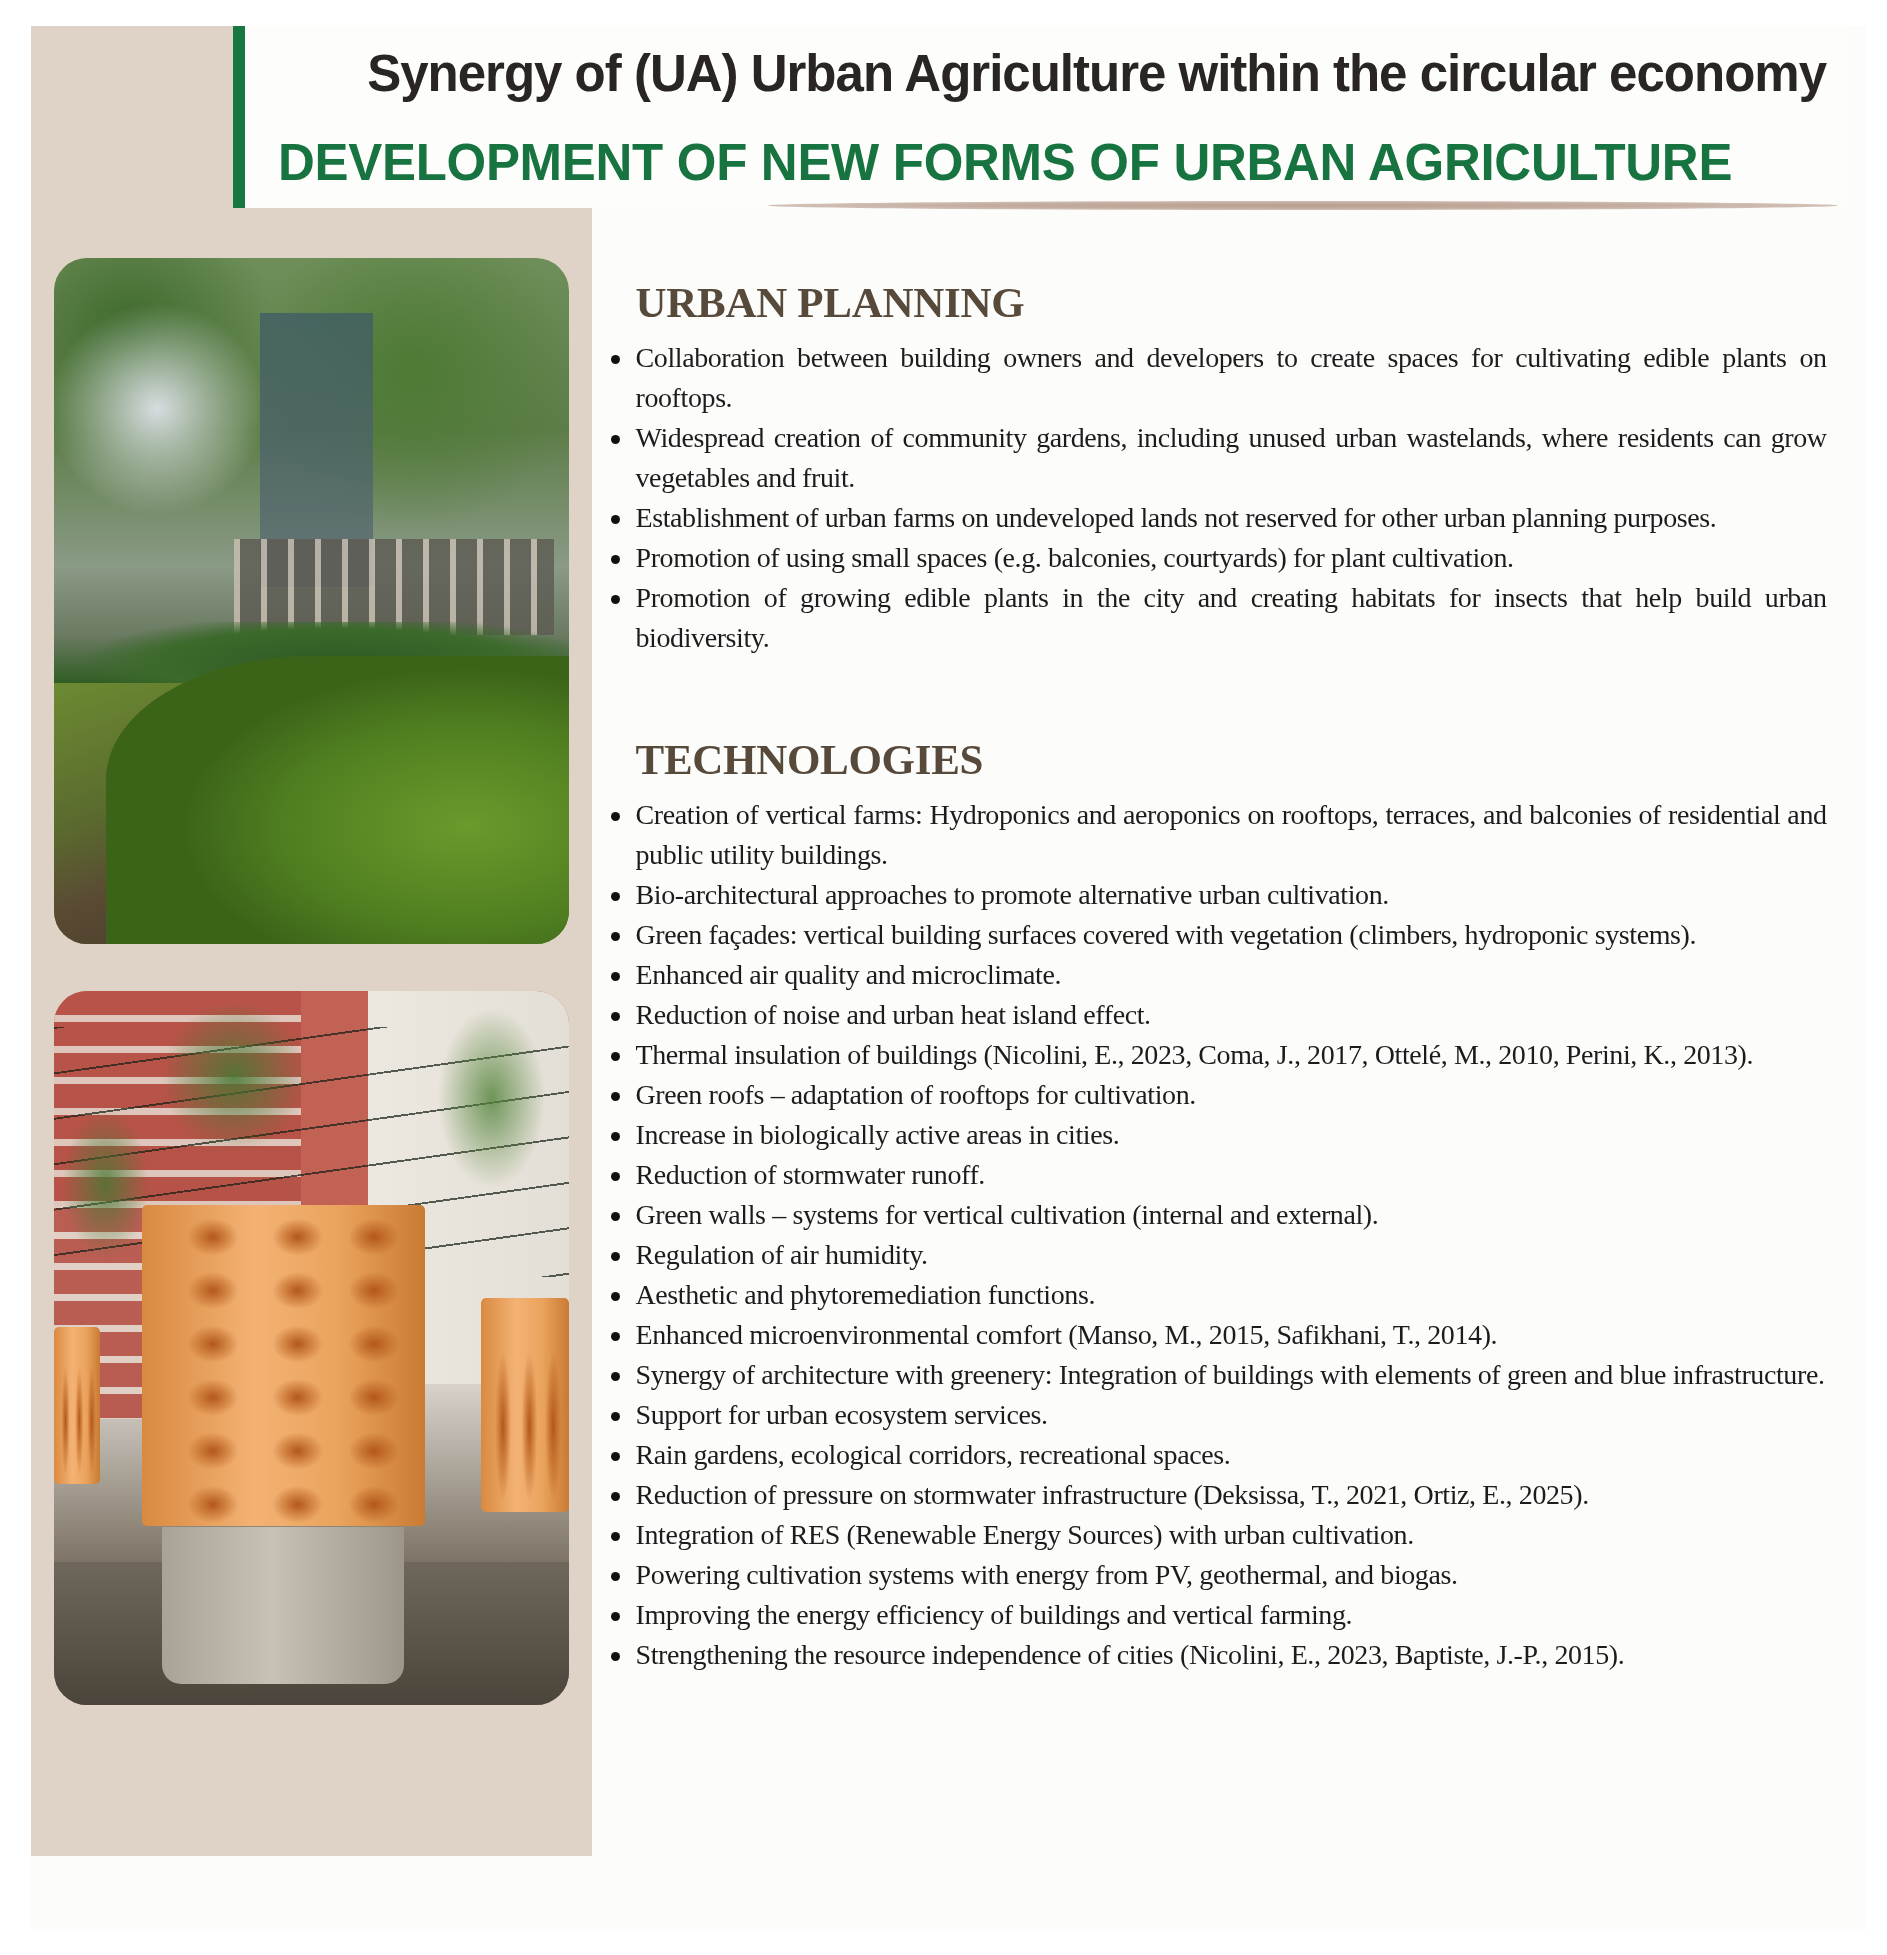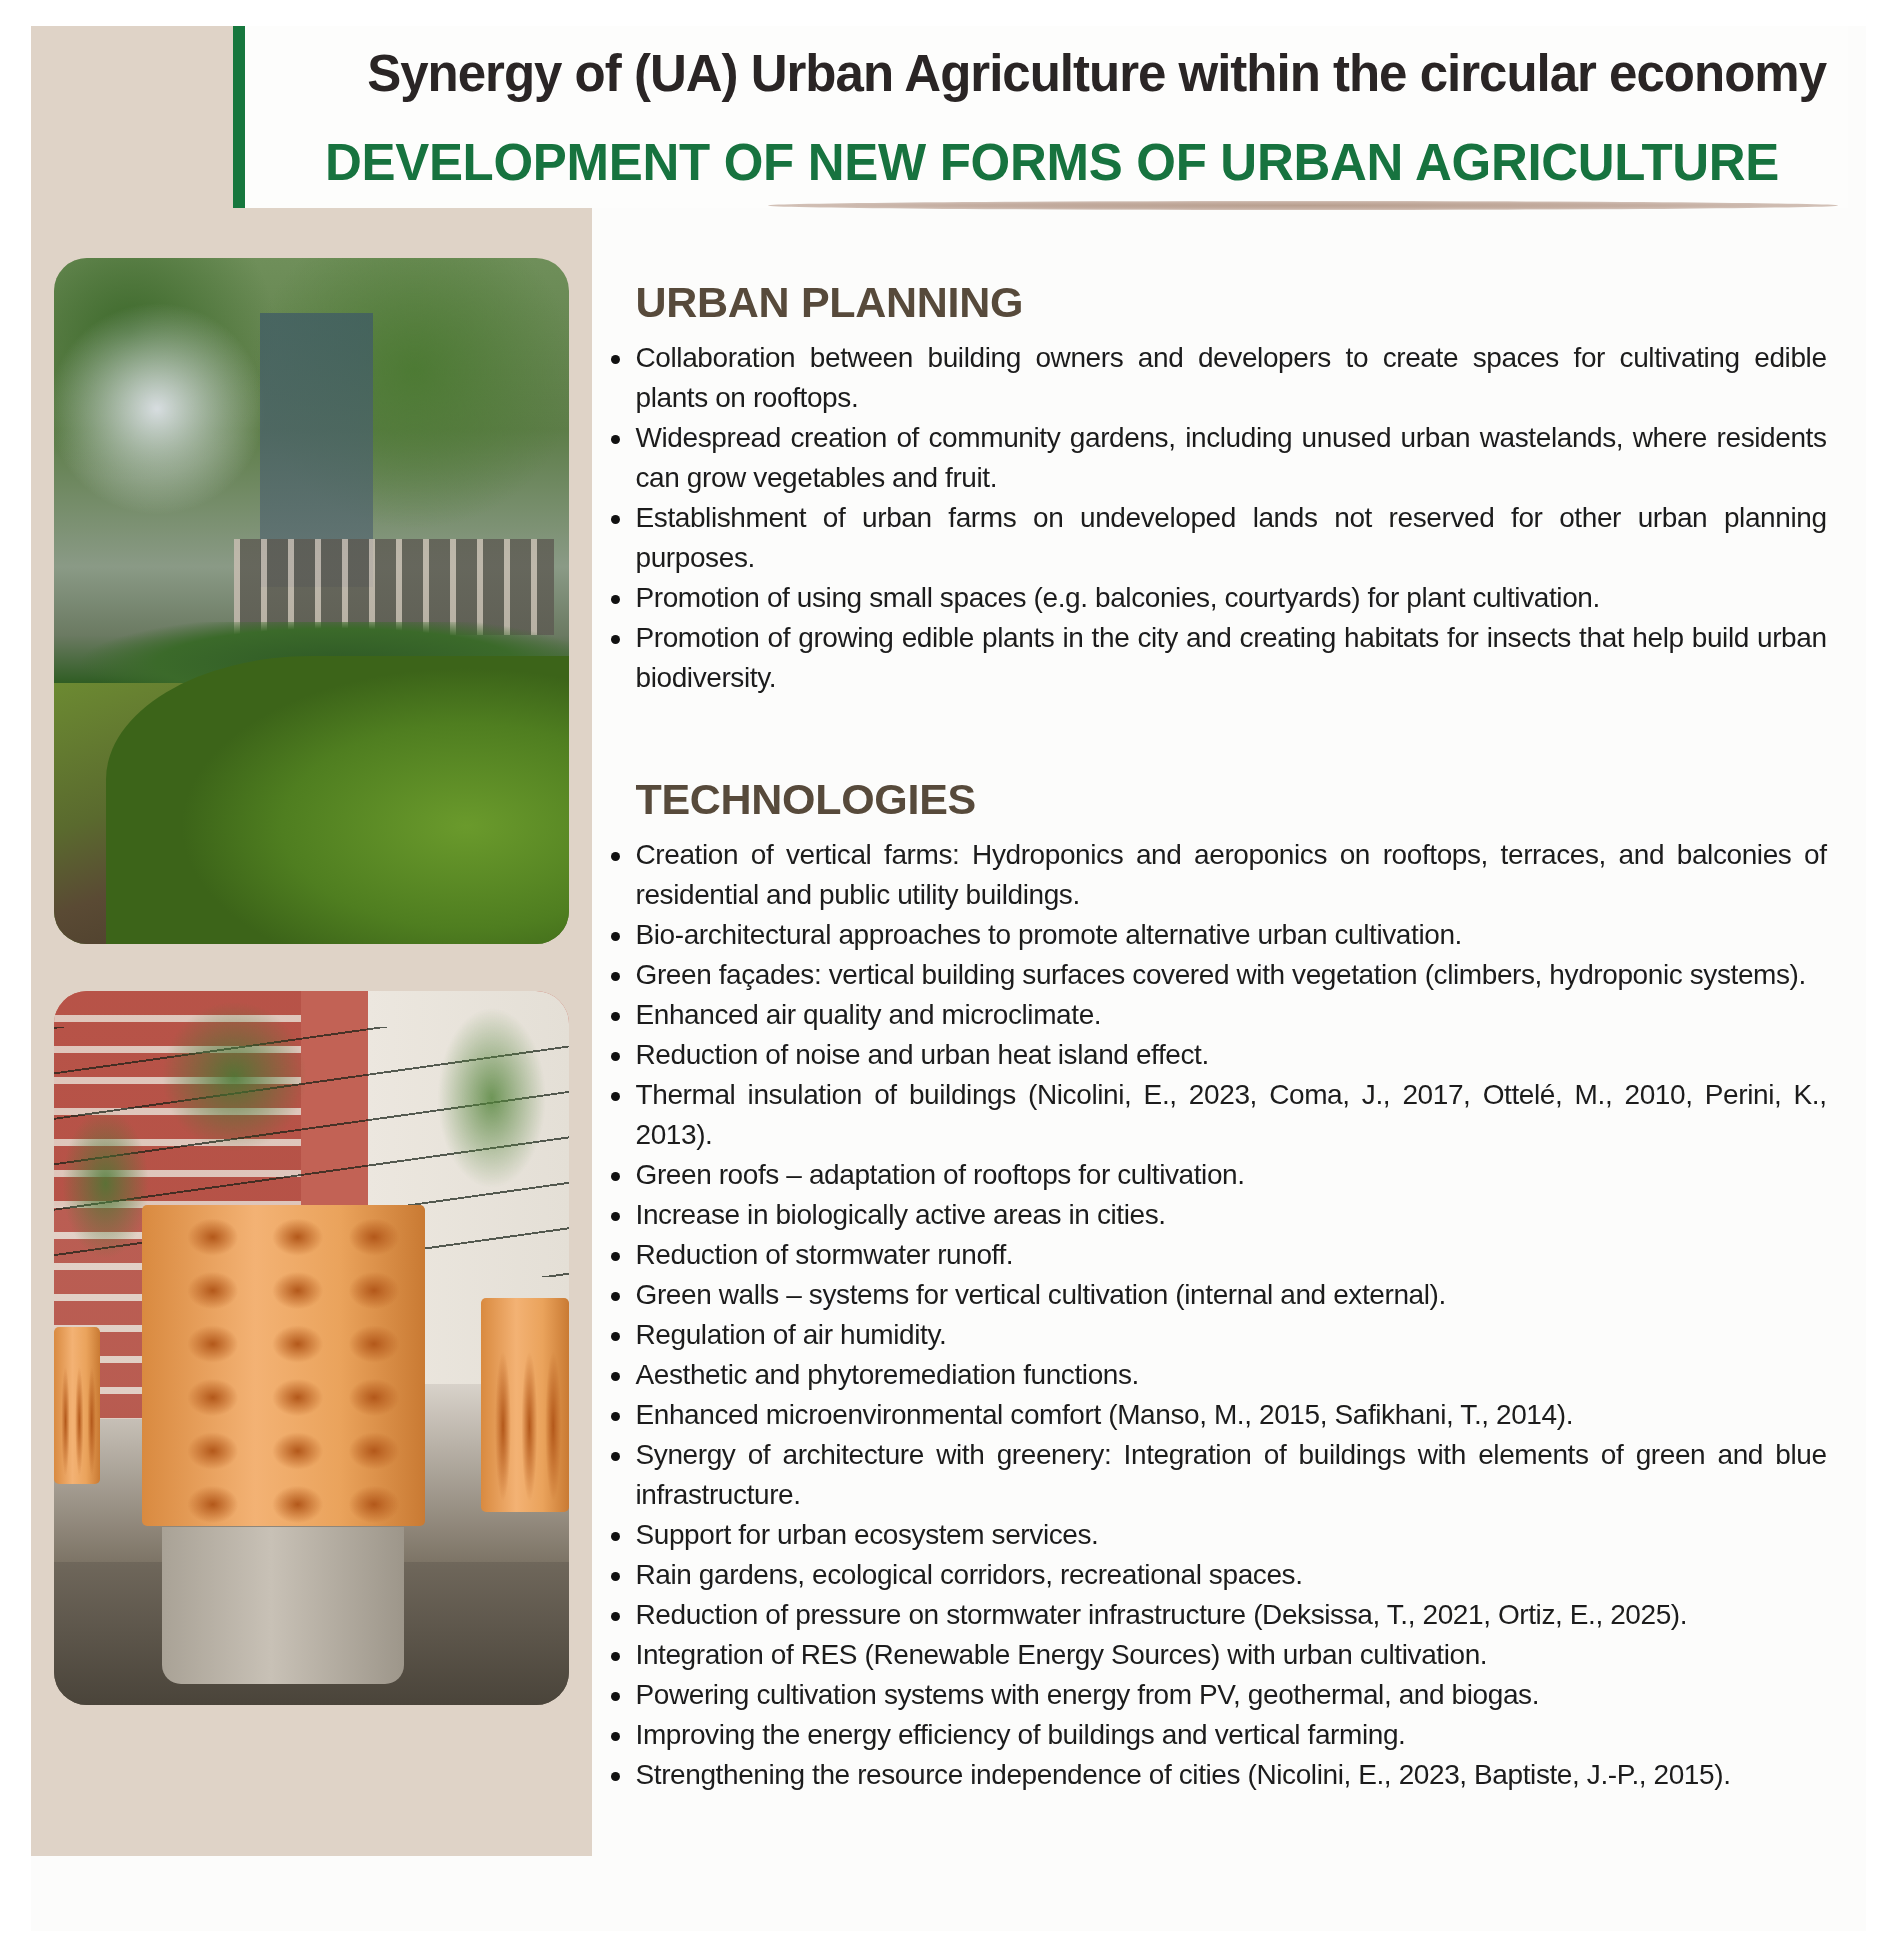--- a/index.html
+++ b/index.html
@@ -14,21 +14,21 @@
     position: absolute; left: 233px; top: 25.5px; width: 1615px; height: 182px;
     background: #fdfdfc; border-left: 12.7px solid #17773e;
   }
   .title-main {
     position: absolute; left: 33px; top: 18px; right: 22px;
     font-size: 51px; font-weight: bold; color: #2a2525; text-align: right;
     letter-spacing: -1px; white-space: nowrap;
   }
   .title-sub {
     position: absolute; left: 33px; top: 107px; right: 22px;
-    font-size: 51px; font-weight: bold; color: #17733f; text-align: center;
+    font-size: 51px; font-weight: bold; color: #17733f; text-align: left;
     letter-spacing: -0.3px; white-space: nowrap;
   }
   .divider {
     position: absolute; left: 768px; top: 201px; width: 1070px; height: 9px;
     background: radial-gradient(ellipse at center, #b89f8f 0%, #c4ada0 45%, rgba(196,173,160,0.7) 75%, rgba(196,173,160,0) 100%);
     border-radius: 50%;
   }
 
   .photo {
     position: absolute; left: 54px; width: 515px; border-radius: 33px; overflow: hidden;
@@ -77,21 +77,21 @@
     background-size: 100% 16.66%, 100% 16.66%, 100% 16.66%, 100% 100%;
   }
   .tower-right { left: 83%; top: 43%; width: 17%; height: 30%; }
   .tower-left { left: 0; top: 47%; width: 9%; height: 22%; }
   .tower-base { position:absolute; left: 21%; top: 75%; width: 47%; height: 22%;
     background: linear-gradient(90deg,#a9a296,#c8c1b6 45%,#9d968a); border-radius: 0 0 19px 19px; }
   .ground { position:absolute; left:0; top:80%; width:100%; height:20%; background: linear-gradient(180deg,#6f675b,#4a443a); z-index:0; }
   .photo-towers > * { z-index: 1; }
   .photo-towers .ground { z-index: 0; }
 
-  .content { position: absolute; left: 610px; top: 274px; width: 1223px; }
+  .content { position: absolute; left: 610px; top: 274px; width: 1223px; font-family: Liberation Serif, serif; }
   .section-heading {
     font-size: 43px; font-weight: bold; color: #574a3b; padding-left: 25.5px;
     letter-spacing: -0.3px; line-height: 57px;
   }
   .bullet-list { list-style: none; margin-top: 7px; }
   .bullet {
     position: relative; padding-left: 25.5px; font-size: 28px; line-height: 40px; color: #1c1c1c;
     text-align: justify; letter-spacing: -0.4px; padding-right: 6.4px;
   }
   .bullet::before {

